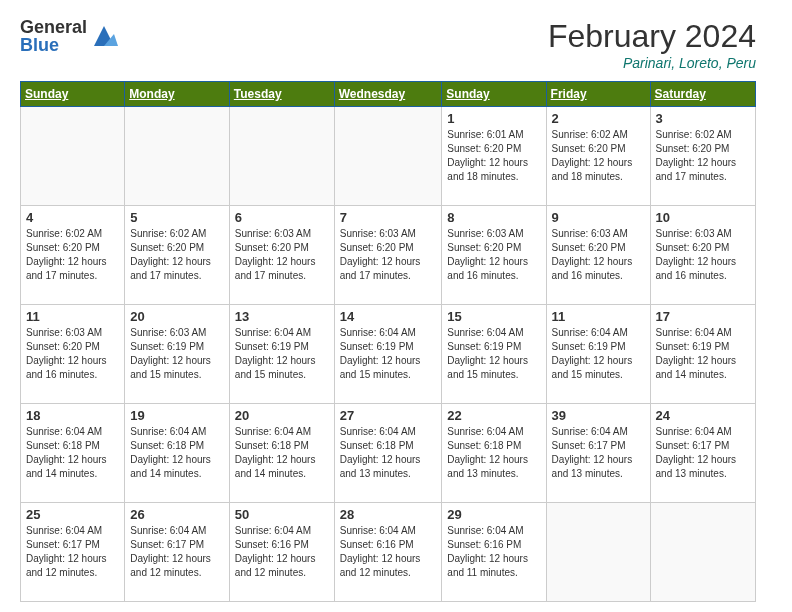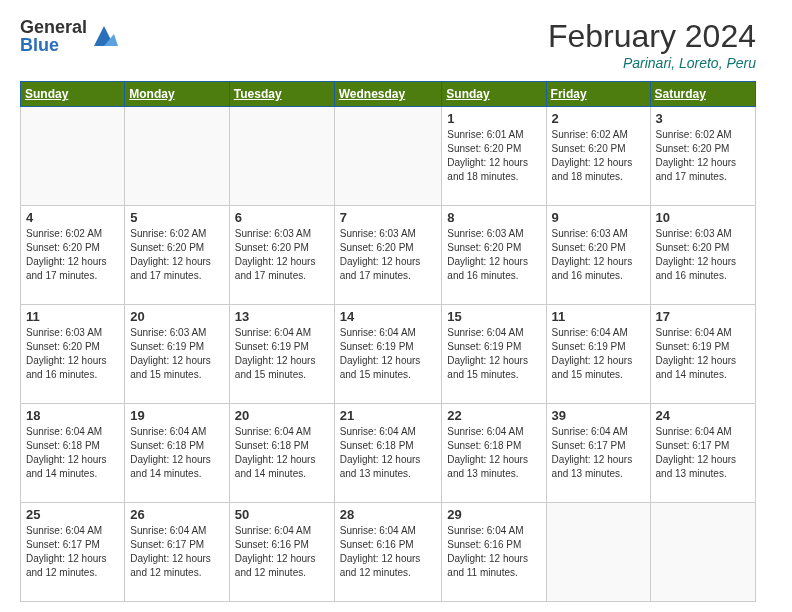--- a/index.html
+++ b/index.html
@@ -222,21 +222,21 @@
           </td>
           <td>
             <span class="day-num">19</span>
             <div class="day-info">Sunrise: 6:04 AM<br>Sunset: 6:18 PM<br>Daylight: 12 hours and 14 minutes.</div>
           </td>
           <td>
             <span class="day-num">20</span>
             <div class="day-info">Sunrise: 6:04 AM<br>Sunset: 6:18 PM<br>Daylight: 12 hours and 14 minutes.</div>
           </td>
           <td>
-            <span class="day-num">21</span>
+            <span class="day-num">27</span>
             <div class="day-info">Sunrise: 6:04 AM<br>Sunset: 6:18 PM<br>Daylight: 12 hours and 13 minutes.</div>
           </td>
           <td>
             <span class="day-num">22</span>
             <div class="day-info">Sunrise: 6:04 AM<br>Sunset: 6:18 PM<br>Daylight: 12 hours and 13 minutes.</div>
           </td>
           <td>
             <span class="day-num">39</span>
             <div class="day-info">Sunrise: 6:04 AM<br>Sunset: 6:17 PM<br>Daylight: 12 hours and 13 minutes.</div>
           </td>

